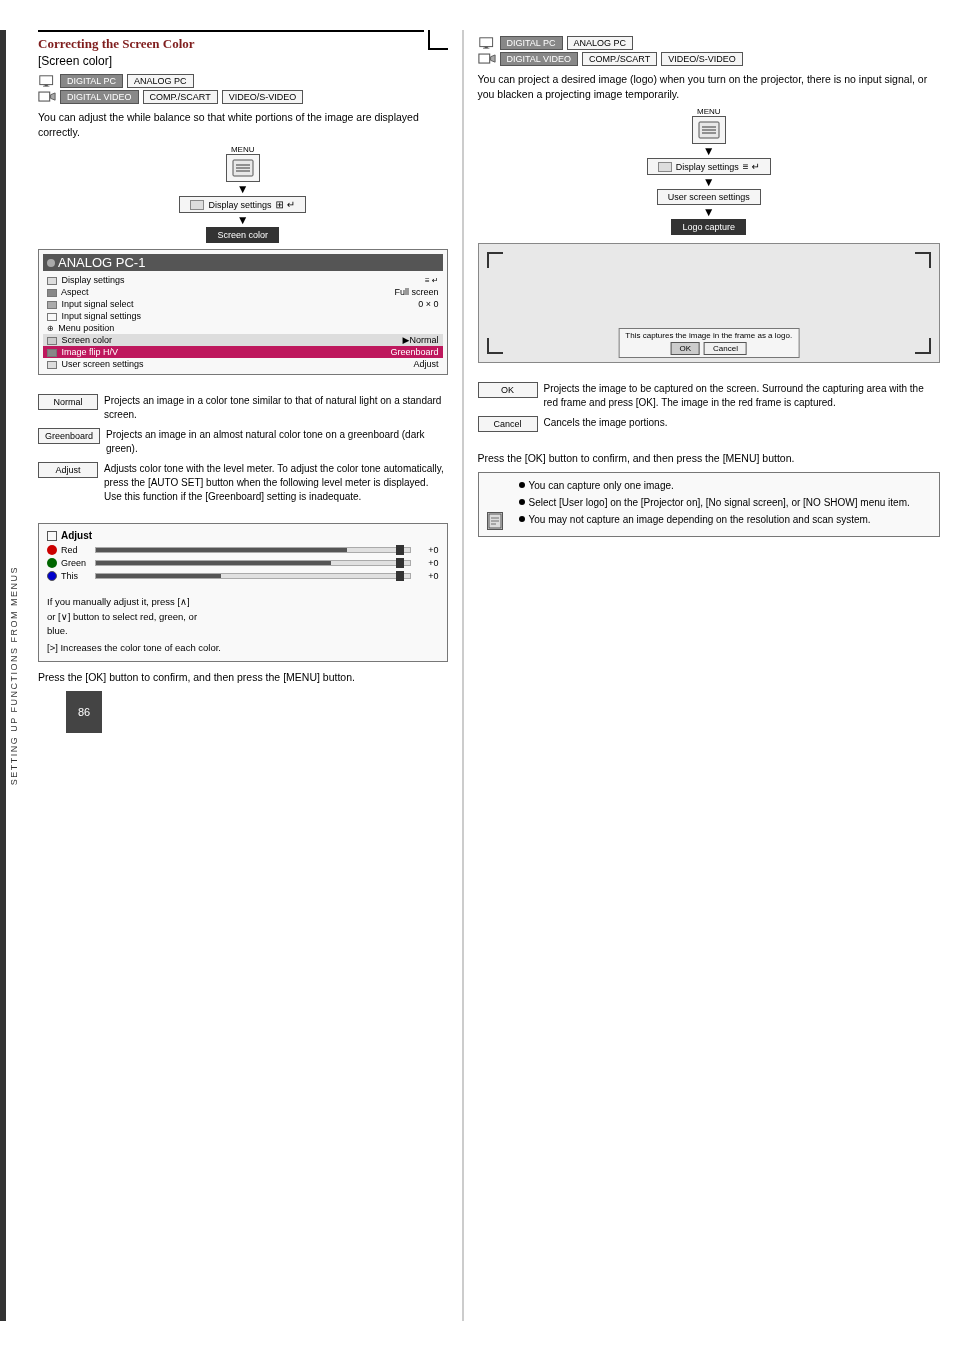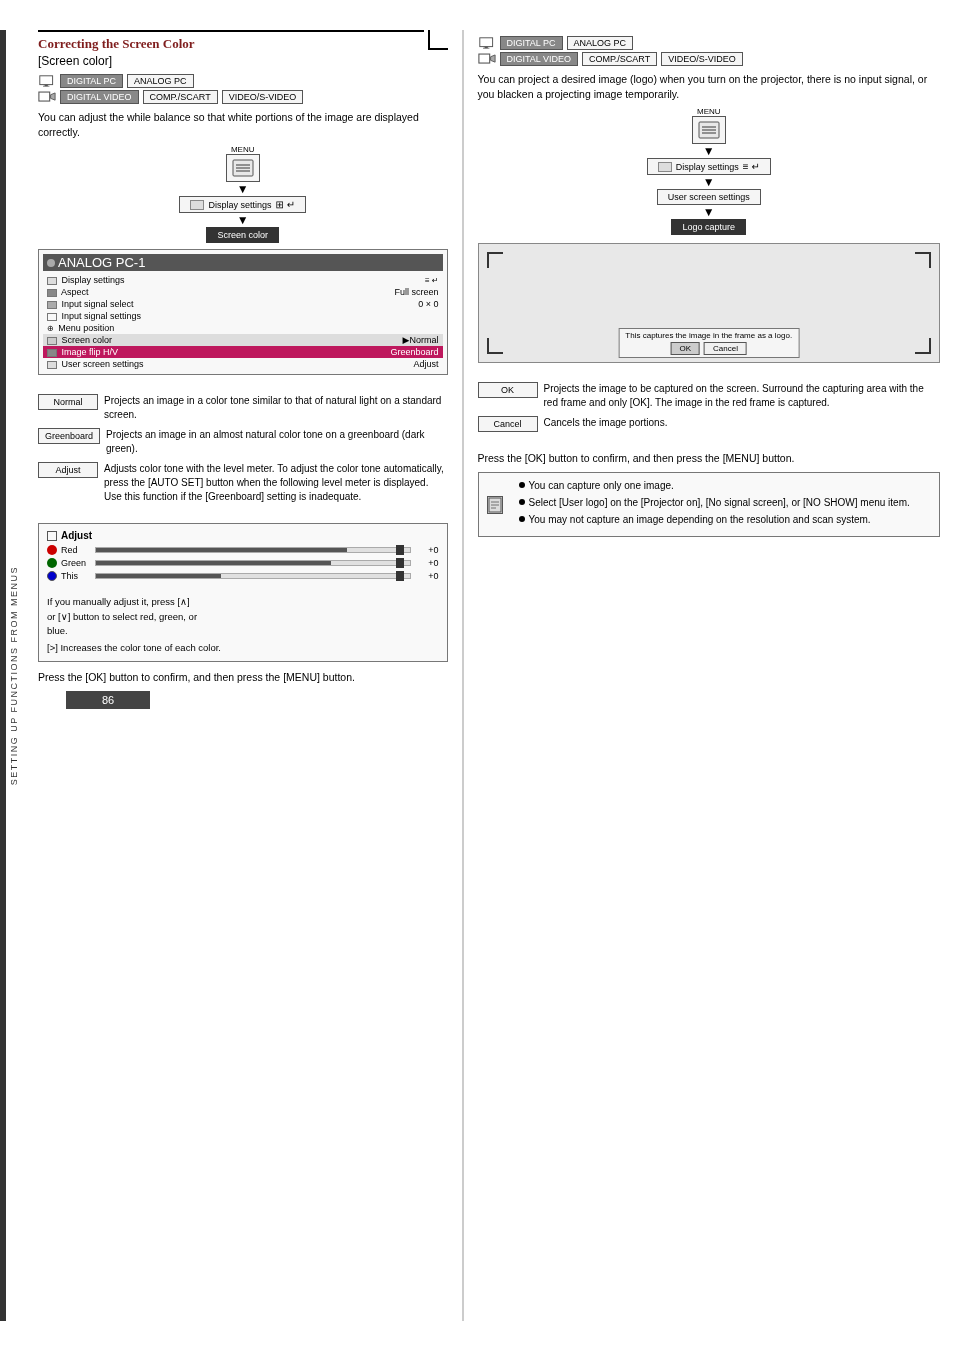--- a/index.html
+++ b/index.html
@@ -316,22 +316,22 @@
       font-size: 10.5px;
       line-height: 1.4;
       margin: 8px 0 0 0;
     }
 
     
     .page-number-bar {
       background: #444;
       color: #fff;
       font-size: 11px;
-      padding: 3px 12px;
-      width: 84px;
+      padding: 15px 12px;
+      width: 36px;
       text-align: center;
       margin: 6px 0 0 28px;
     }
 
     
     .logo-capture-area {
       border: 1px solid #888;
       margin: 8px 0;
       position: relative;
       height: 120px;
@@ -699,32 +699,32 @@
           <div class="tooltip-buttons">
             <button class="tooltip-btn ok-btn">OK</button>
             <button class="tooltip-btn">Cancel</button>
           </div>
         </div>
       </div>
 
       <div class="options-section">
         <div class="option-row">
           <div class="option-label-box">OK</div>
-          <div class="option-desc">Projects the image to be captured on the screen. Surround the capturing area with the red frame and only [OK]. The image in the red frame is captured.</div>
+          <div class="option-desc">Projects the image to be captured on the screen. Surround the capturing area with the red frame and press [OK]. The image in the red frame is captured.</div>
         </div>
         <div class="option-row">
           <div class="option-label-box">Cancel</div>
           <div class="option-desc">Cancels the image portions.</div>
         </div>
       </div>
 
       <div class="press-instructions">Press the [OK] button to confirm, and then press the [MENU] button.</div>
 
       <div class="note-box">
-        <div style="display:flex; gap:8px; align-items:center;">
+        <div style="display:flex; gap:8px; align-items:flex-end;">
           <div class="note-icon-box">
             <svg width="14" height="16" viewBox="0 0 14 16">
               <rect x="1" y="1" width="12" height="14" stroke="#555" stroke-width="1" fill="#ddd"></rect>
               <line x1="3" y1="5" x2="11" y2="5" stroke="#555" stroke-width="0.8"></line>
               <line x1="3" y1="8" x2="11" y2="8" stroke="#555" stroke-width="0.8"></line>
               <line x1="3" y1="11" x2="8" y2="11" stroke="#555" stroke-width="0.8"></line>
             </svg>
           </div>
           <div class="bullet-list">
             <div class="bullet-item">

